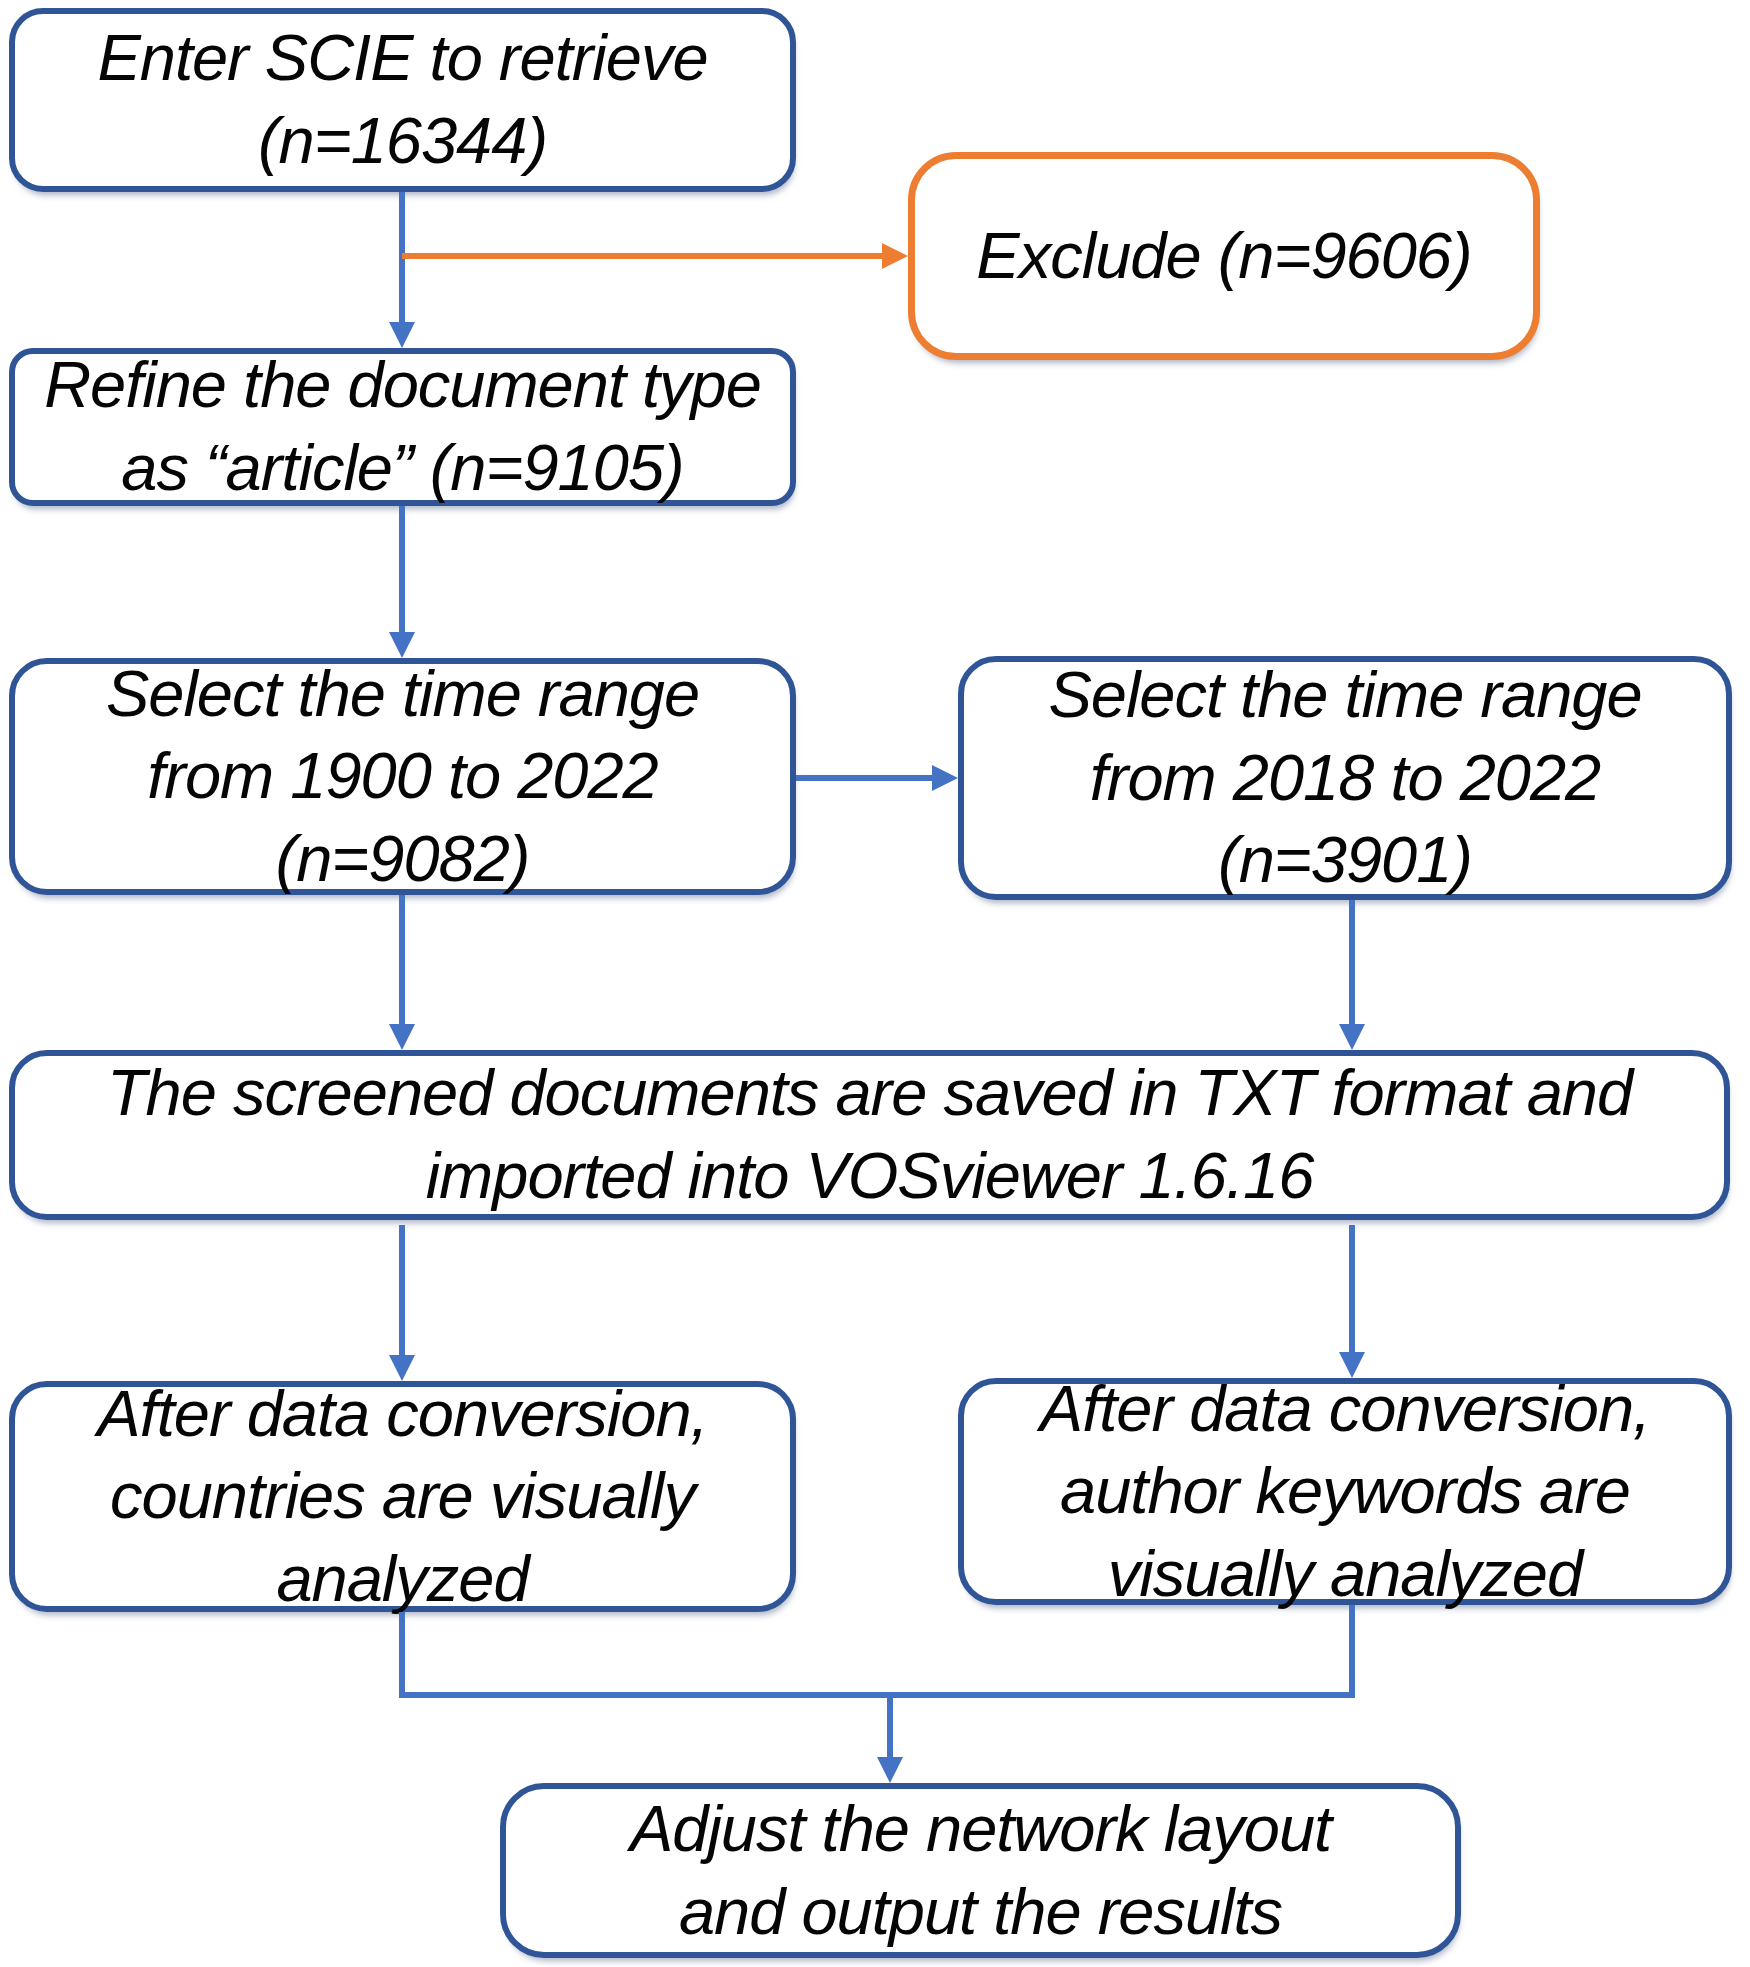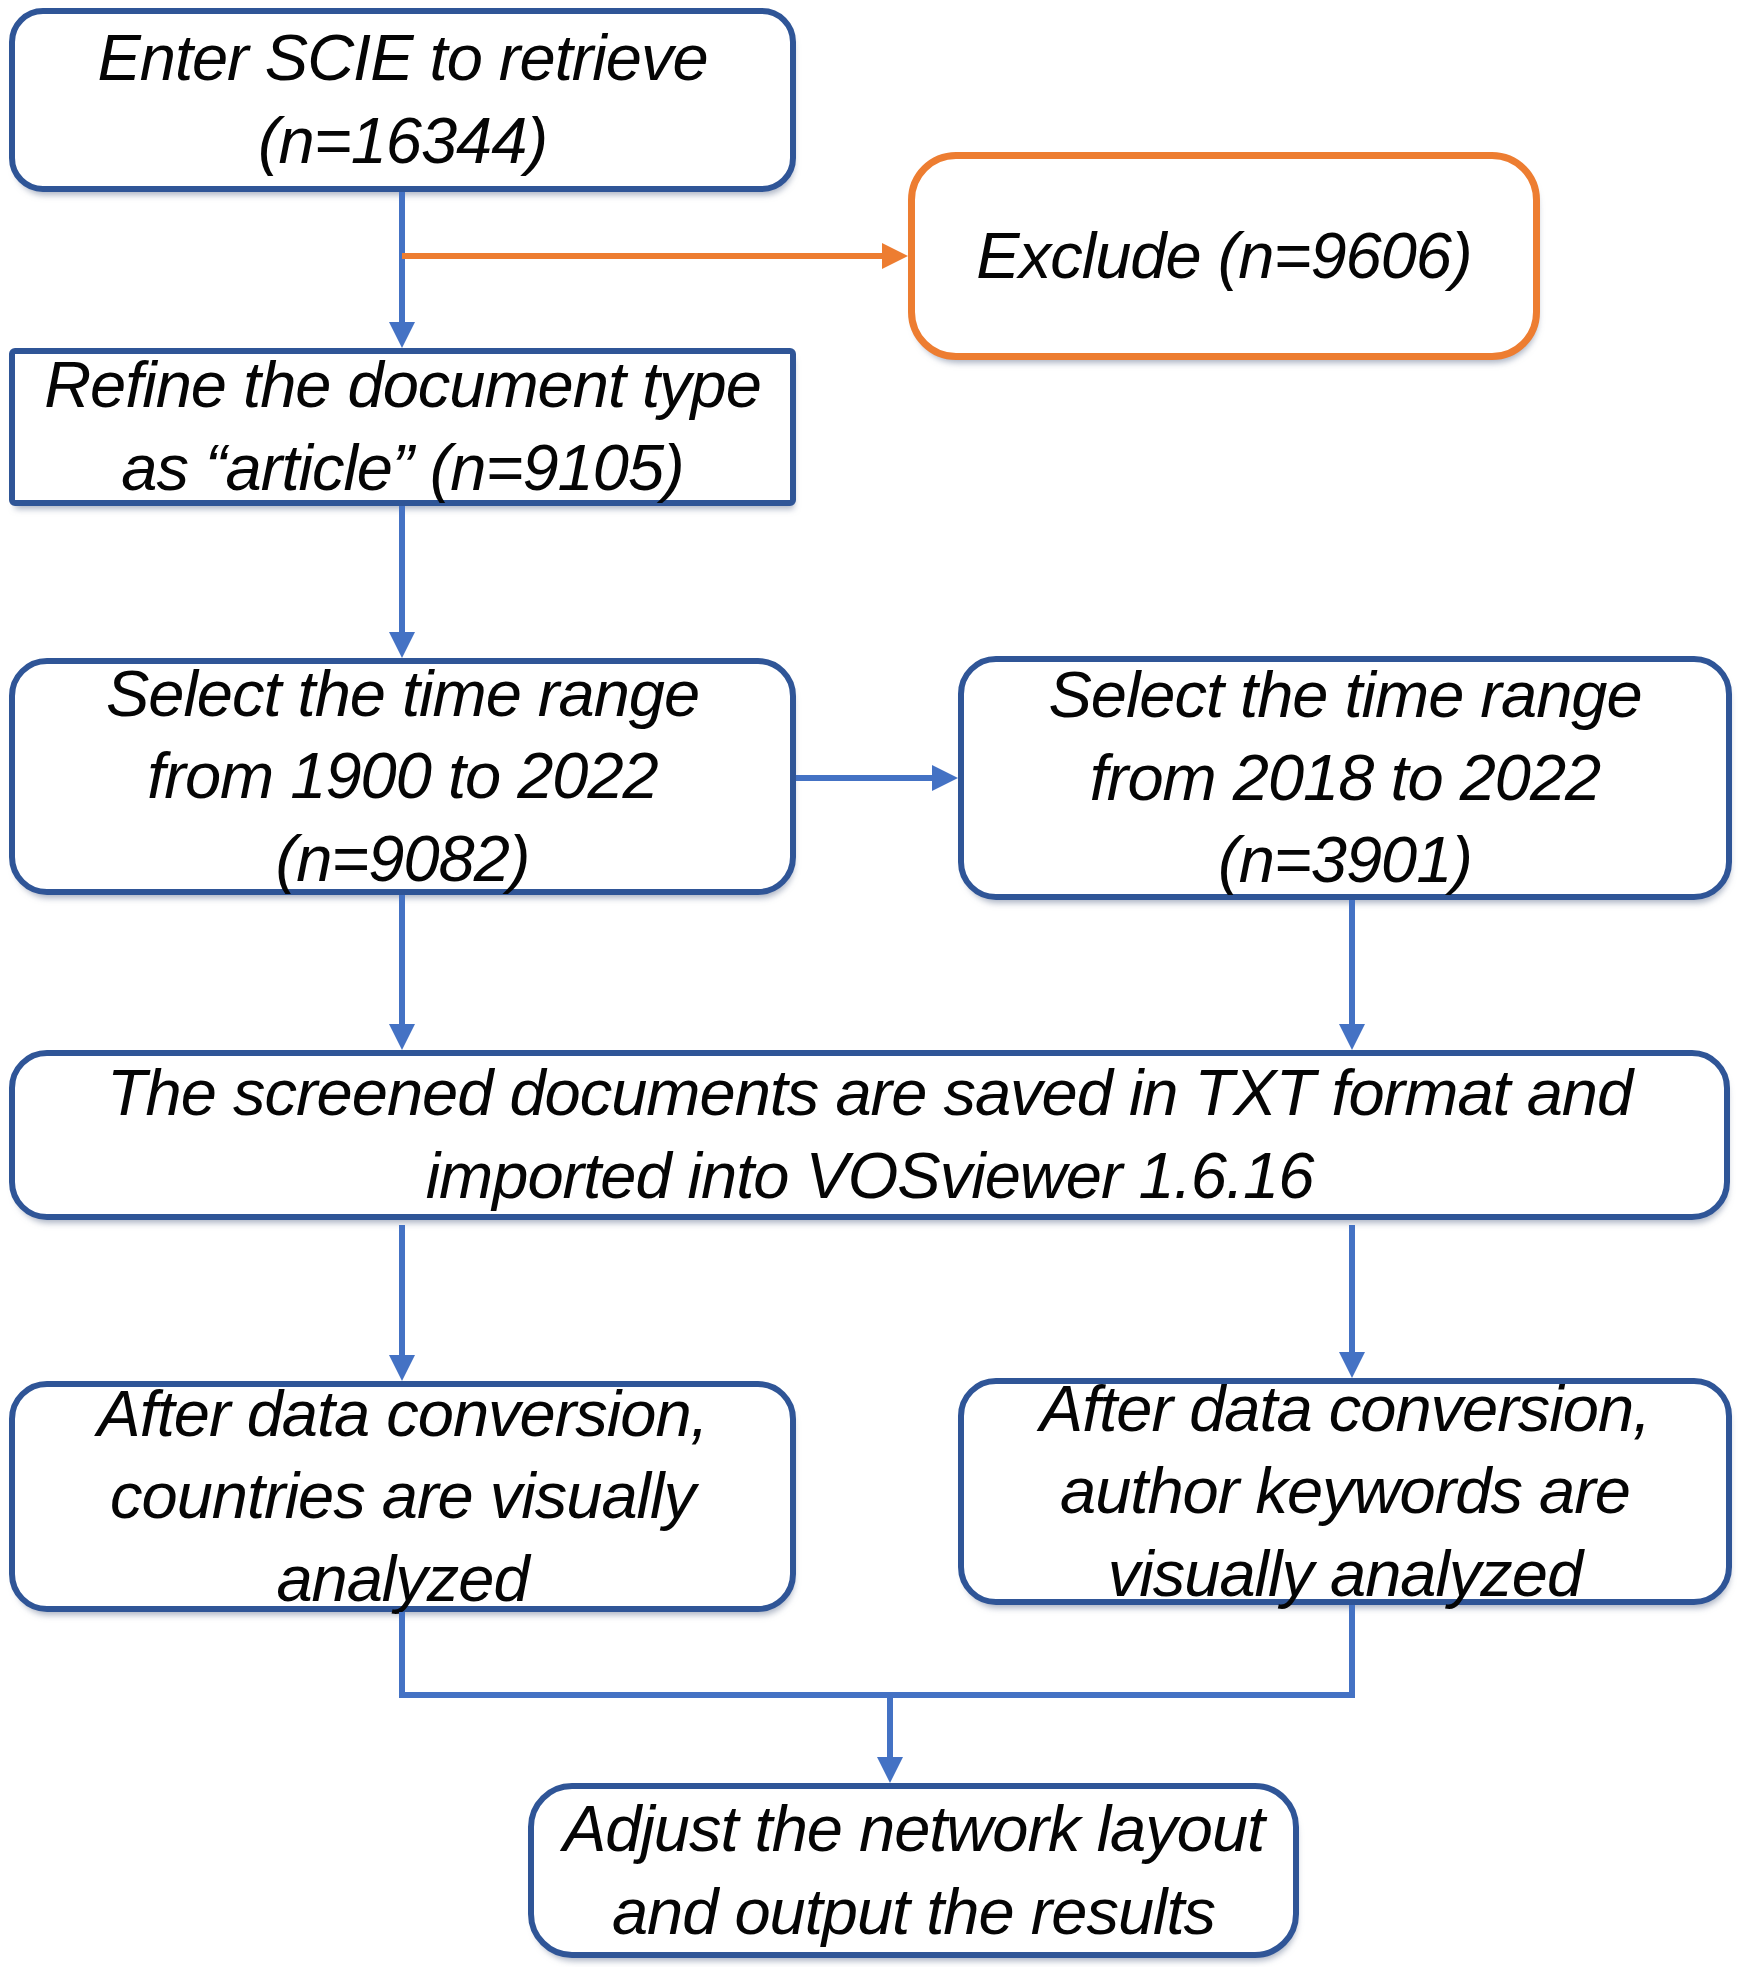--- a/index.html
+++ b/index.html
@@ -56,21 +56,21 @@
 
 <div class="node" style="left:9px; top:8px; width:787px; height:184px; border-radius:34px;">
   <span class="label">Enter SCIE to retrieve
 (n=16344)</span>
 </div>
 
 <div class="node orange" style="left:908px; top:152px; width:632px; height:208px;">
   <span class="label">Exclude (n=9606)</span>
 </div>
 
-<div class="node" style="left:9px; top:348px; width:787px; height:158px; border-radius:6px;">
+<div class="node" style="left:9px; top:348px; width:787px; height:158px; border-radius:24px;">
   <span class="label">Refine the document type
 as “article” (n=9105)</span>
 </div>
 
 <div class="node" style="left:9px; top:658px; width:787px; height:237px;">
   <span class="label">Select the time range
 from 1900 to 2022
 (n=9082)</span>
 </div>
 
@@ -90,21 +90,21 @@
 countries are visually
 analyzed</span>
 </div>
 
 <div class="node" style="left:958px; top:1378px; width:774px; height:227px;">
   <span class="label">After data conversion,
 author keywords are
 visually analyzed</span>
 </div>
 
-<div class="node" style="left:500px; top:1783px; width:771px; height:175px; border-radius:44px;margin-left:28px;">
+<div class="node" style="left:500px; top:1783px; width:961px; height:175px; border-radius:44px;">
   <span class="label">Adjust the network layout
 and output the results</span>
 </div>
 
 <div class="edge vline" style="left:399px; top:192px; height:130px;"></div>
 <div class="edge head-down" style="left:389px; top:322px;"></div>
 
 <div class="edge hline orange" style="left:402px; top:253px; width:480px;"></div>
 <div class="edge head-right orange" style="left:882px; top:243px;"></div>
 

